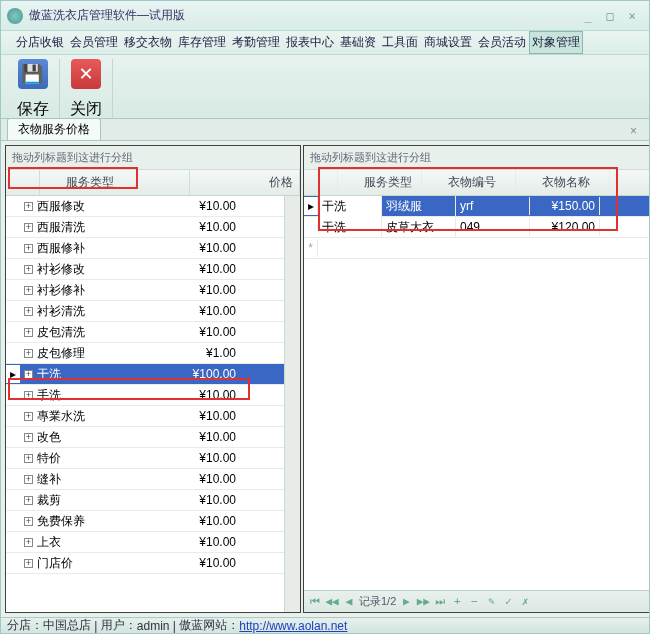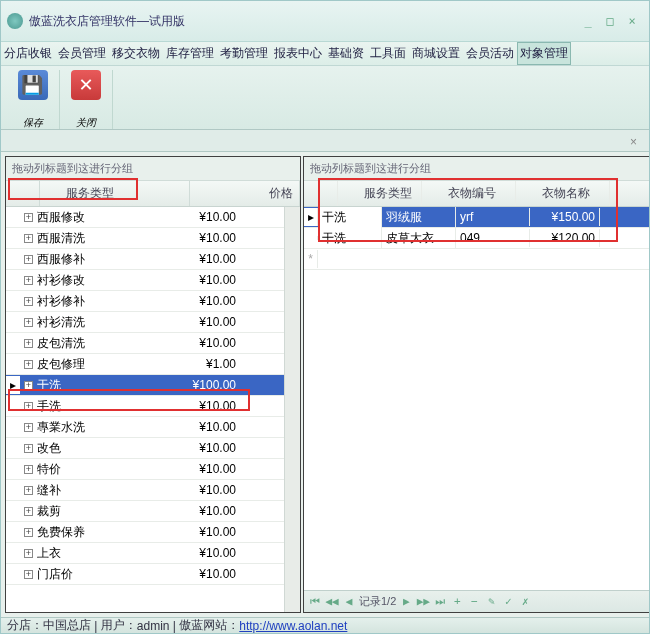--- a/index.html
+++ b/index.html
@@ -1,31 +1,31 @@
 <!DOCTYPE html>
 <html><head>
 <meta charset="utf-8">
 <style>
 * { box-sizing: border-box; margin: 0; padding: 0; }
 body { font-family: "Microsoft YaHei", SimSun, sans-serif; font-size: 12px; background: #fff; width: 650px; height: 634px; overflow: hidden; display: flex; flex-direction: column; border: 1px solid #a0c8c8; }
-.titlebar { background: linear-gradient(#e8f4f2, #d8ece8); height: 41px; display: flex; align-items: center; padding: 12px 6px; border-bottom: 1px solid #b8d8d4; }
+.titlebar { background: linear-gradient(#e8f4f2, #d8ece8); height: 30px; display: flex; align-items: center; padding: 12px 6px; border-bottom: 1px solid #b8d8d4; }
 .titlebar .logo { width: 16px; height: 16px; border-radius: 50%; background: radial-gradient(#7fc8c0,#4a9890); margin-right: 6px; }
 .titlebar .title { flex: 1; color: #336; }
 .titlebar .winbtn { width: 22px; text-align: center; color: #6a8; cursor: pointer; font-family: monospace; }
-.menubar { background: linear-gradient(#eaf4f0,#dceee8); height: 24px; display: flex; align-items: center; padding: 0 0; border-bottom: 1px solid #c0d8d4; }
+.menubar { background: linear-gradient(#eaf4f0,#dceee8); height: 24px; display: flex; align-items: center; padding: 0 12px; border-bottom: 1px solid #c0d8d4; }
 .menubar span { padding: 3px 3px; color: #224; cursor: pointer; white-space: nowrap; font-size: 12px; }
 .menubar span.active { background: #c8e4dc; border: 1px solid #8ab8b0; padding: 2px 2px; }
 .toolbar { background: linear-gradient(#e6f2ee,#d8eae4); height: 64px; display: flex; padding: 4px 6px 0; border-bottom: 1px solid #b0c8c4; }
 .tbgroup { display: flex; flex-direction: column; align-items: center; border-right: 1px solid #c0d8d0; padding: 0 4px; }
 .tbtns { display: flex; gap: 6px; flex: 1; }
 .tbtn { display: flex; flex-direction: column; align-items: center; justify-content: center; width: 44px; cursor: pointer; }
 .tbicon { width: 30px; height: 30px; border-radius: 4px; display: flex; align-items: center; justify-content: center; font-size: 18px; color: #fff; }
 .ic-save { background: linear-gradient(#5a8ad8,#3a6ab8); }
 .ic-close { background: linear-gradient(#e85a5a,#c83a3a); }
-.tbtn span { font-size: 10px; margin-top: 16px; font-style: italic; }
+.tbtn span { font-size: 16px; margin-top: 10px; }
 .tbgroup .glabel { font-size: 11px; color: #556; padding: 1px 0; }
 .tabstrip { background: #e0ece8; height: 22px; display: flex; align-items: flex-end; padding: 0 6px; border-bottom: 1px solid #b0c8c4; }
 .tab { background: #f4faf8; border: 1px solid #a8c4bc; border-bottom: none; padding: 2px 10px; font-size: 12px; border-radius: 3px 3px 0 0; }
 .tabx { margin-left: auto; color: #888; padding: 2px 6px; cursor: pointer; }
 .content { flex: 1; display: flex; background: #e8f0ec; padding: 4px; gap: 2px; overflow: hidden; }
 .panel { background: #fff; border: 1px solid #404040; display: flex; flex-direction: column; position: relative; }
 .panel.left { width: 300px; }
 .panel.right { flex: 1; }
 .grouphdr { background: #e8f0ec; color: #667; font-size: 11px; padding: 4px 6px; border-bottom: 1px solid #d0dcd8; }
 .gridhead { display: flex; background: linear-gradient(#f4f8f6,#e4ece8); border-bottom: 1px solid #c8d4d0; }
@@ -95,20 +95,21 @@
       <div class="tbtn">
         <div class="tbicon ic-close">✕</div>
         <span>关闭</span>
       </div>
     </div>
     <div class="glabel">关闭</div>
   </div>
 </div>
 
 <div class="tabstrip">
+  <div class="tab">衣物服务价格</div>
   <div class="tabx">×</div>
 </div>
 
 <div class="content">
   <div class="panel left">
     <div class="grouphdr">拖动列标题到这进行分组</div>
     <div class="gridhead">
       <div class="cell" style="width:14px"></div>
       <div class="cell c1">服务类型</div>
       <div class="cell c2">价格</div>

